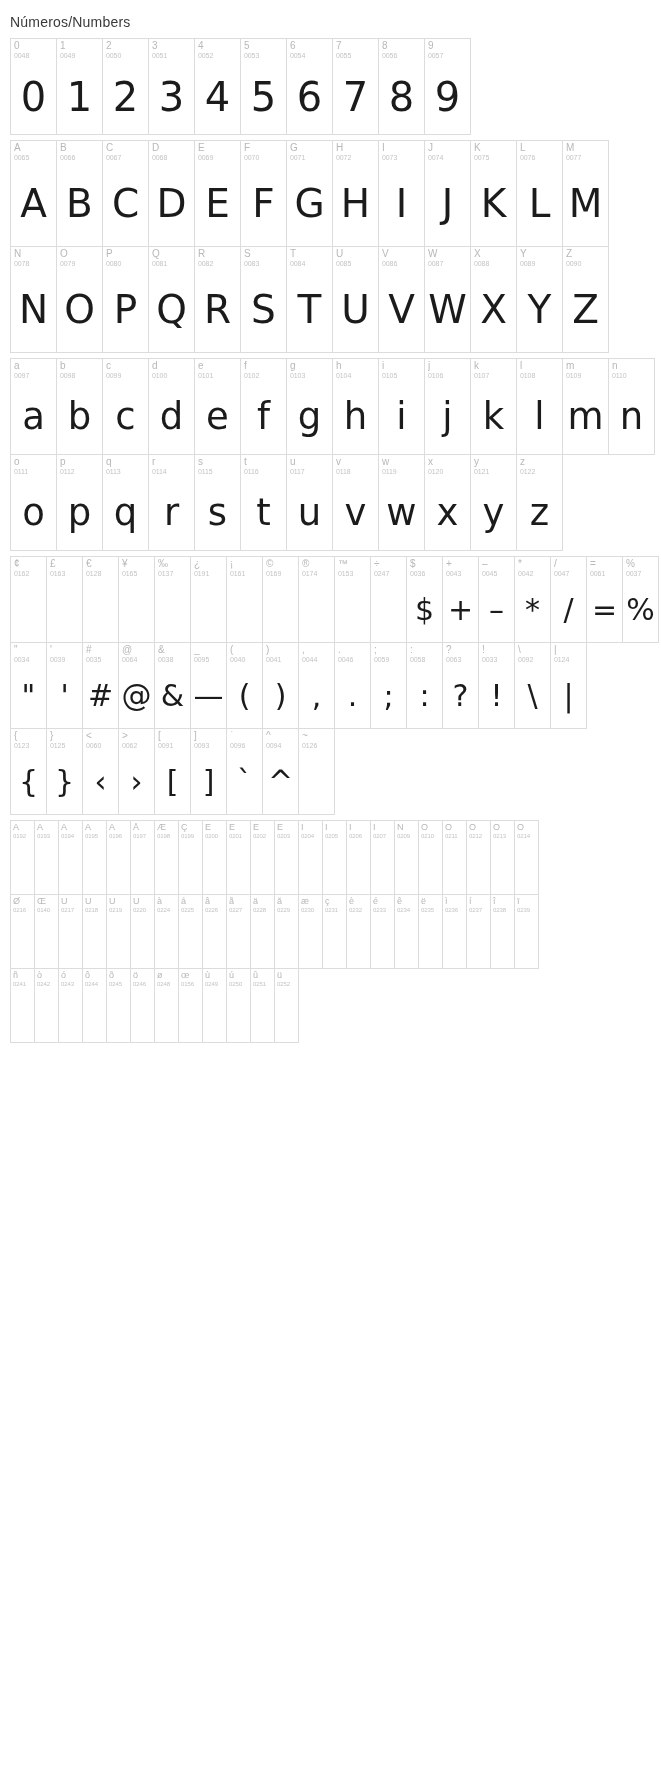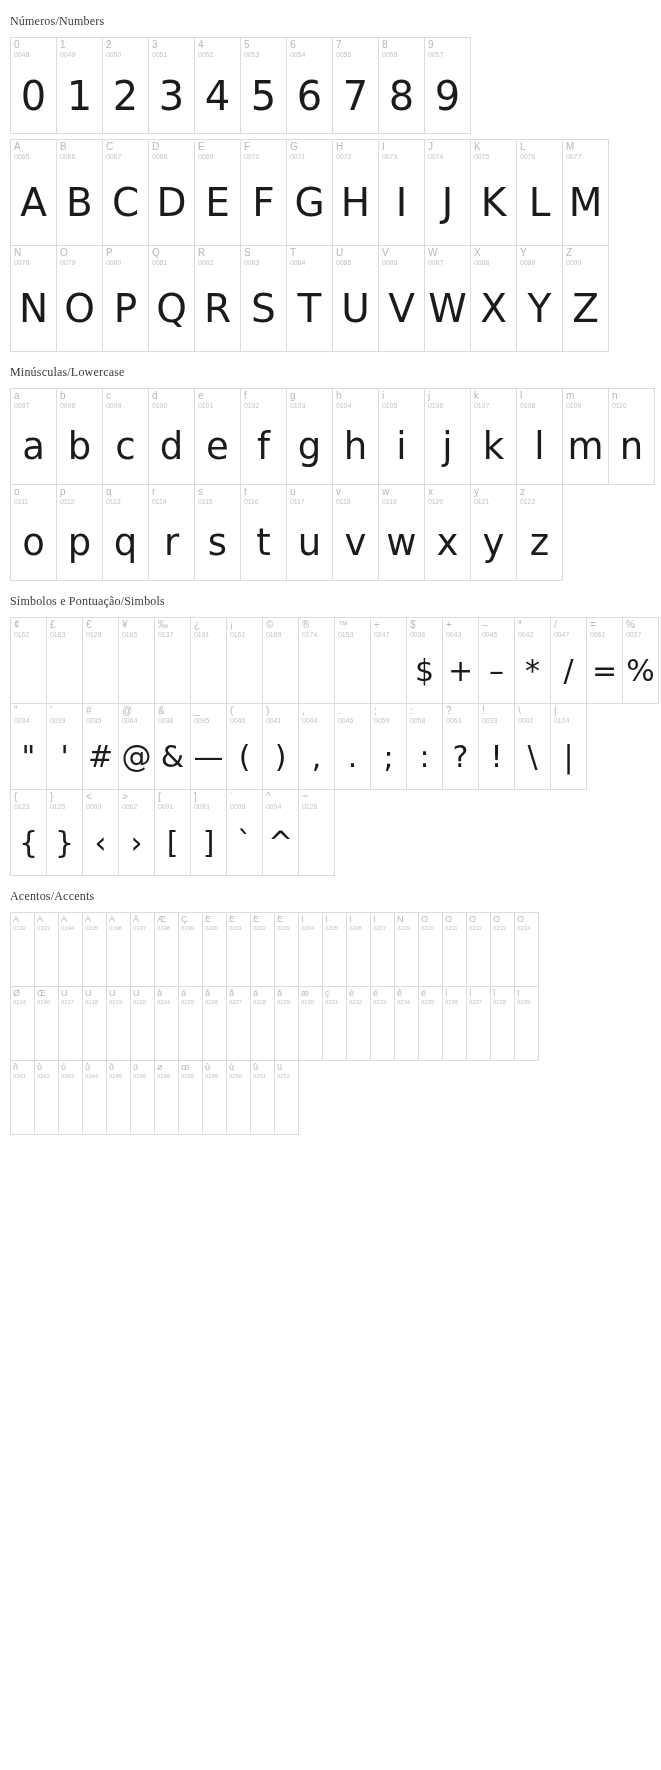--- a/index.html
+++ b/index.html
@@ -15,26 +15,25 @@
   }
   .page {
     width: 661px;
     box-sizing: border-box;
     padding: 0 10px 20px 10px;
   }
   .section {
     margin-bottom: 6px;
   }
   .section-title {
-    font-size: 12px;
+    font-size: 14px;
     color: #3a3a3a;
     margin: 14px 0 8px 0;
     font-weight: 400;
     letter-spacing: 0.2px;
-    font-family: Liberation Serif, serif;
   }
   .grid {
     display: flex;
     flex-wrap: wrap;
     align-items: flex-start;
   }
   .cell {
     box-sizing: border-box;
     border: 1px solid #dcdcdc;
     margin: 0 -1px -1px 0;
@@ -363,21 +362,20 @@
               <div class="meta">
                 <span class="ch-label">Z</span>
                 <span class="code">0090</span>
               </div>
               <div class="glyph">Z</div>
             </div>
           </div>
         </div>
       </div>
       <div class="section">
-        <div class="section-title">Minúsculas/Lowercase</div>
         <div class="grid g-lower">
           <div class="row">
             <div class="cell">
               <div class="meta">
                 <span class="ch-label">a</span>
                 <span class="code">0097</span>
               </div>
               <div class="glyph">a</div>
             </div>
             <div class="cell">
@@ -554,21 +552,20 @@
               <div class="meta">
                 <span class="ch-label">z</span>
                 <span class="code">0122</span>
               </div>
               <div class="glyph">z</div>
             </div>
           </div>
         </div>
       </div>
       <div class="section">
-        <div class="section-title">Símbolos e Pontuação/Simbols</div>
         <div class="grid g-sym">
           <div class="row">
             <div class="cell">
               <div class="meta">
                 <span class="ch-label">¢</span>
                 <span class="code">0162</span>
               </div>
               <div class="glyph"></div>
             </div>
             <div class="cell">
@@ -866,21 +863,20 @@
               <div class="meta">
                 <span class="ch-label">~</span>
                 <span class="code">0126</span>
               </div>
               <div class="glyph"></div>
             </div>
           </div>
         </div>
       </div>
       <div class="section">
-        <div class="section-title">Acentos/Accents</div>
         <div class="grid g-acc">
           <div class="row">
             <div class="cell">
               <div class="meta">
                 <span class="ch-label">À</span>
                 <span class="code">0192</span>
               </div>
               <div class="glyph"></div>
             </div>
             <div class="cell">

